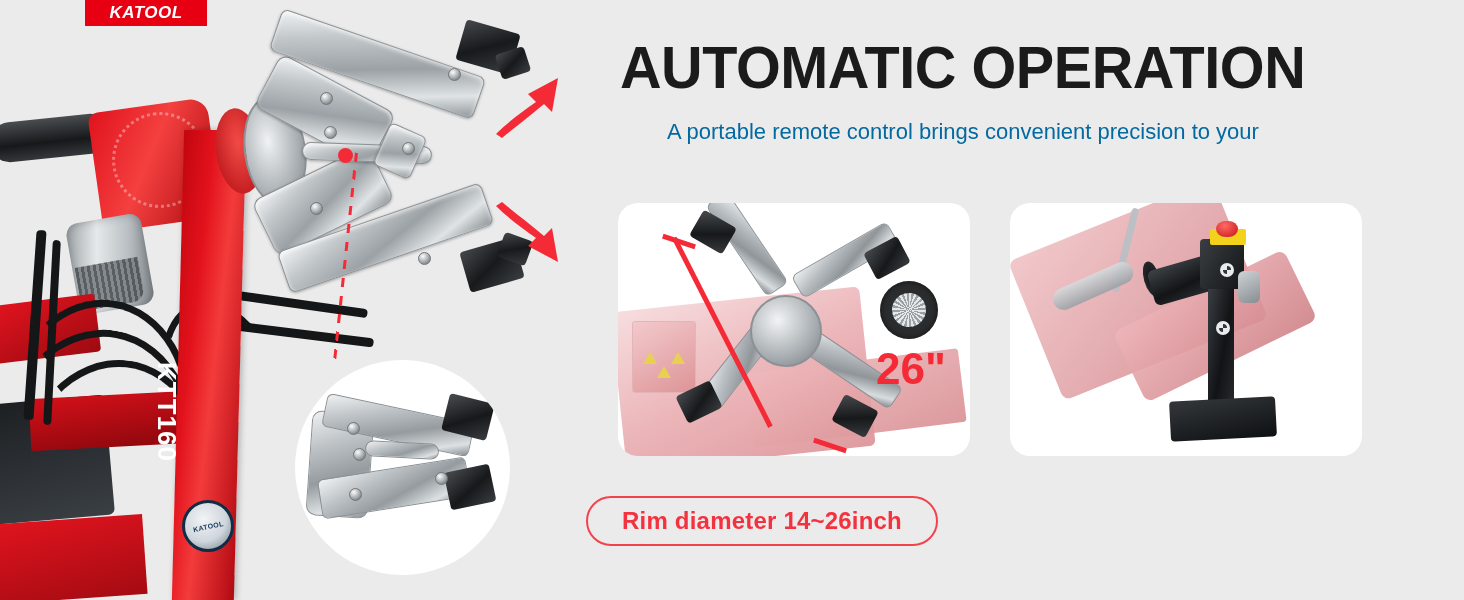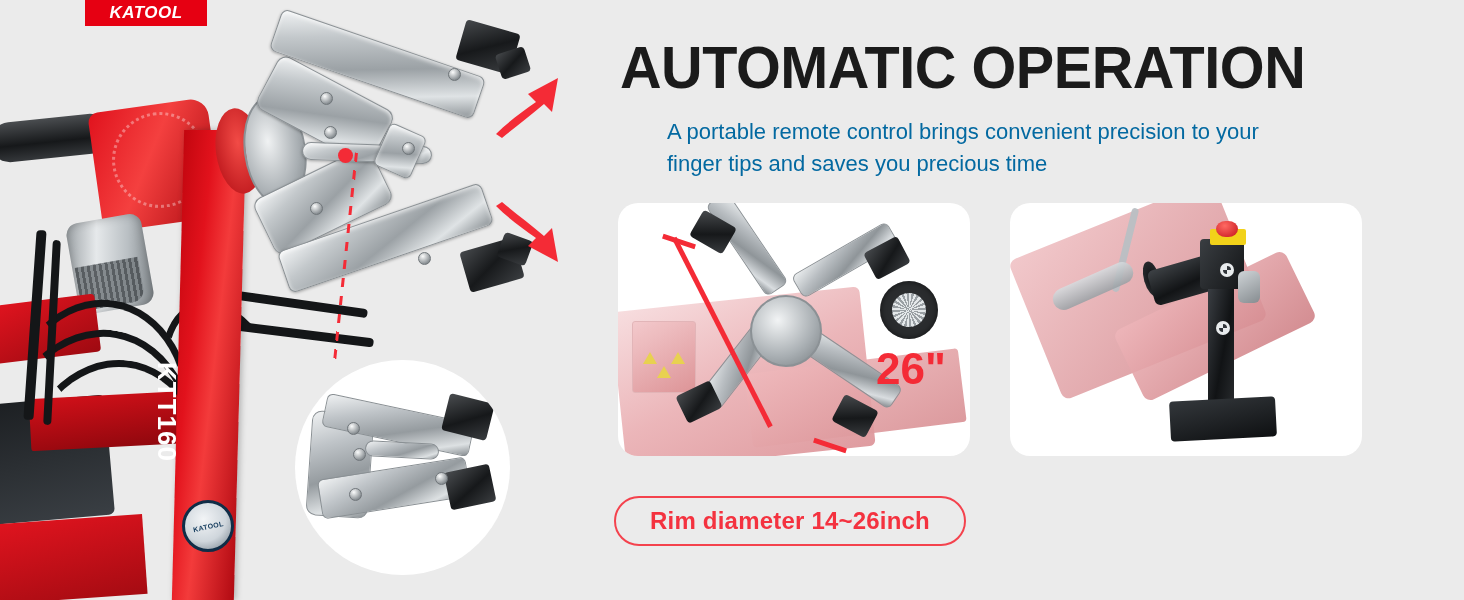--- a/index.html
+++ b/index.html
@@ -394,21 +394,21 @@
     background: repeating-conic-gradient(#31353a 0 90deg, #e8ebed 90deg 180deg);
   }
 
   
   .pill {
     position: absolute; top: 496px;
     height: 50px; border-radius: 25px;
     border: 2px solid #f4424d; background: #ebebeb;
     display: flex; align-items: center; justify-content: center;
   }
-  .pill.p1 { left: 614px; width: 352px; }
+  .pill.p1 { left: 586px; width: 352px; }
   .pill.p2 { left: 1012px; width: 348px; }
   .pill span {
     color: #f4323f; font-size: 24px; font-weight: bold; letter-spacing: .2px;
   }
 </style>
 </head>
 <body>
 
 <div class="banner">
 
@@ -489,21 +489,20 @@
       <div class="bolt" style="left:52px; top:62px;"></div>
       <div class="bolt" style="left:58px; top:88px;"></div>
       <div class="bolt" style="left:54px; top:128px;"></div>
       <div class="bolt" style="left:140px;top:112px;"></div>
     </div>
   </div>
 
   <div class="headline">AUTOMATIC OPERATION</div>
   <div class="subhead">
     <div>A portable remote control brings convenient precision to your</div>
-    <div>finger tips and saves you precious time</div>
   </div>
 
   <div class="card c1">
     <div class="ghost-body"></div>
     <div class="ghost-box">
       <div class="hazard" style="left:10px; top:30px;"></div>
       <div class="hazard" style="left:24px; top:44px;"></div>
       <div class="hazard" style="left:38px; top:30px;"></div>
     </div>
     <div class="ghost-rail"></div>

